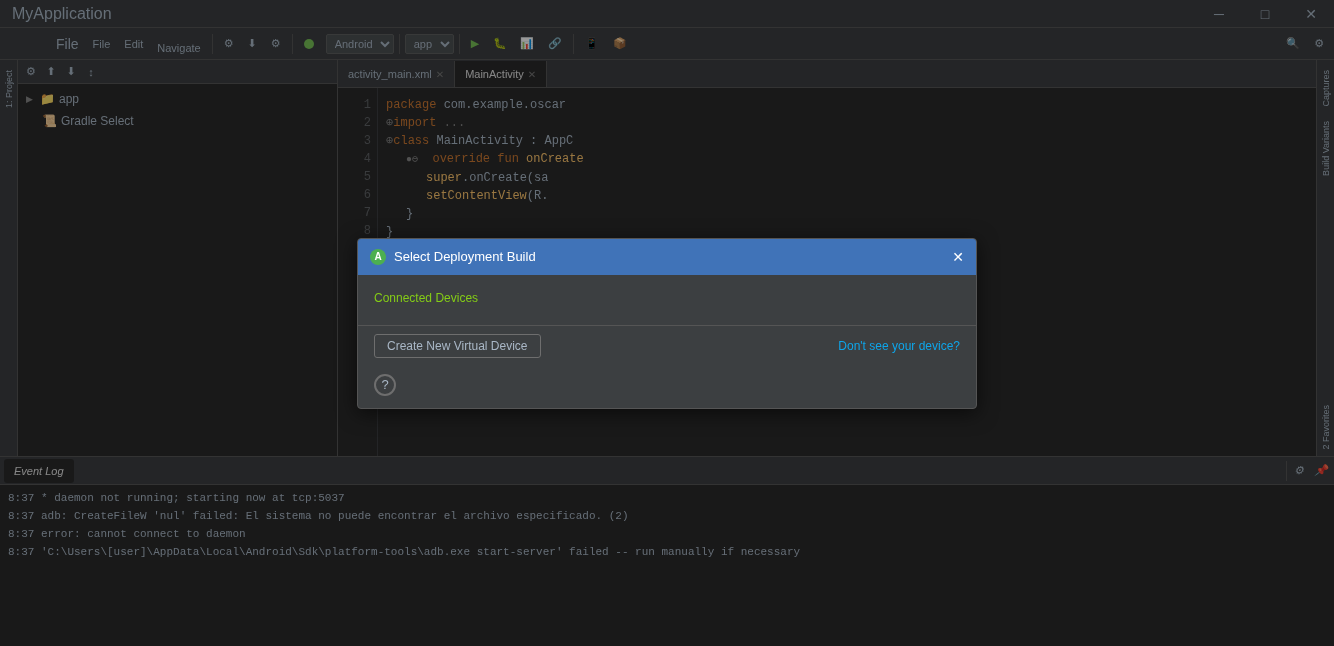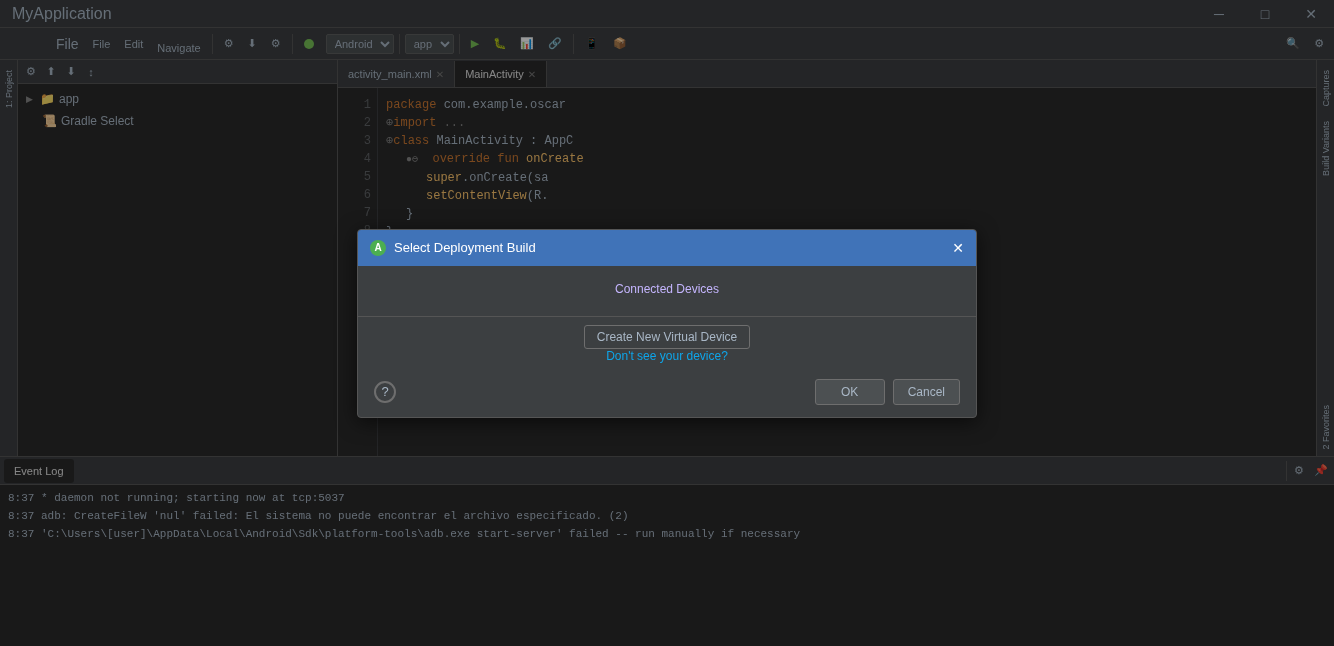--- a/index.html
+++ b/index.html
@@ -217,20 +217,21 @@
       display: flex;
       flex-direction: column;
     }
     .bottom-tabs {
       height: 28px;
       background: #3c3f41;
       display: flex;
       align-items: center;
       border-bottom: 1px solid #555;
       padding: 0 4px;
+      font-style: italic;
     }
     .bottom-tab {
       height: 24px;
       padding: 0 10px;
       display: flex;
       align-items: center;
       cursor: pointer;
       font-size: 11px;
       color: #a9b7c6;
       border-radius: 3px;
@@ -318,42 +319,40 @@
       color: white;
       font-size: 14px;
       border-radius: 2px;
     }
     .dialog-body {
       padding: 16px;
       flex: 1;
     }
     .dialog-section-label {
       font-size: 12px;
-      color: #c4b5fd;
+      color: #84cc16;
       margin-bottom: 4px;
-      text-align: center;
     }
     .dialog-devices-area {
       background: #2b2b2b;
       border: 1px solid #555;
       min-height: 320px;
       padding: 8px;
       margin-bottom: 8px;
     }
     .none-label {
       color: #888;
       font-size: 12px;
     }
     .dialog-bottom-row {
       display: flex;
       align-items: center;
       justify-content: space-between;
       padding: 8px 16px;
       border-top: 1px solid #555;
-      flex-direction: column;
     }
     .create-virtual-btn {
       background: #3c3f41;
       border: 1px solid #6e6e6e;
       color: #a9b7c6;
       padding: 4px 12px;
       font-size: 12px;
       cursor: pointer;
       border-radius: 3px;
     }
@@ -578,20 +577,21 @@
       <div class="bottom-tab active">
         <span>Event Log</span>
       </div>
       <div class="toolbar-separator" style="margin-left:auto;"></div>
       <div class="panel-toolbar-btn" style="margin-right:4px;">⚙</div>
       <div class="panel-toolbar-btn">📌</div>
     </div>
     <div class="bottom-content">
       <div class="log-line">8:37 * daemon not running; starting now at tcp:5037</div>
       <div class="log-line">8:37 adb: CreateFileW 'nul' failed: El sistema no puede encontrar el archivo especificado. (2)</div>
+      <div class="log-line">8:37 error: cannot connect to daemon</div>
       <div class="log-line">8:37 'C:\Users\[user]\AppData\Local\Android\Sdk\platform-tools\adb.exe start-server' failed -- run manually if necessary</div>
     </div>
   </div>
 </div>
 
 <div class="dialog-overlay">
   <div class="dialog">
 
     <div class="dialog-title-bar">
       <div class="dialog-title-icon">A</div>
@@ -603,19 +603,15 @@
       <div class="dialog-section-label">Connected Devices</div>
     </div>
 
     <div class="dialog-bottom-row">
       <button class="create-virtual-btn">Create New Virtual Device</button>
       <a class="dont-see-link">Don't see your device?</a>
     </div>
 
     <div class="dialog-actions">
       <div class="dialog-help-icon">?</div>
-      <div class="dialog-buttons">
-        <button class="btn-ok">OK</button>
-        <button class="btn-cancel">Cancel</button>
-      </div>
     </div>
   </div>
 </div>
 
 </body></html>

